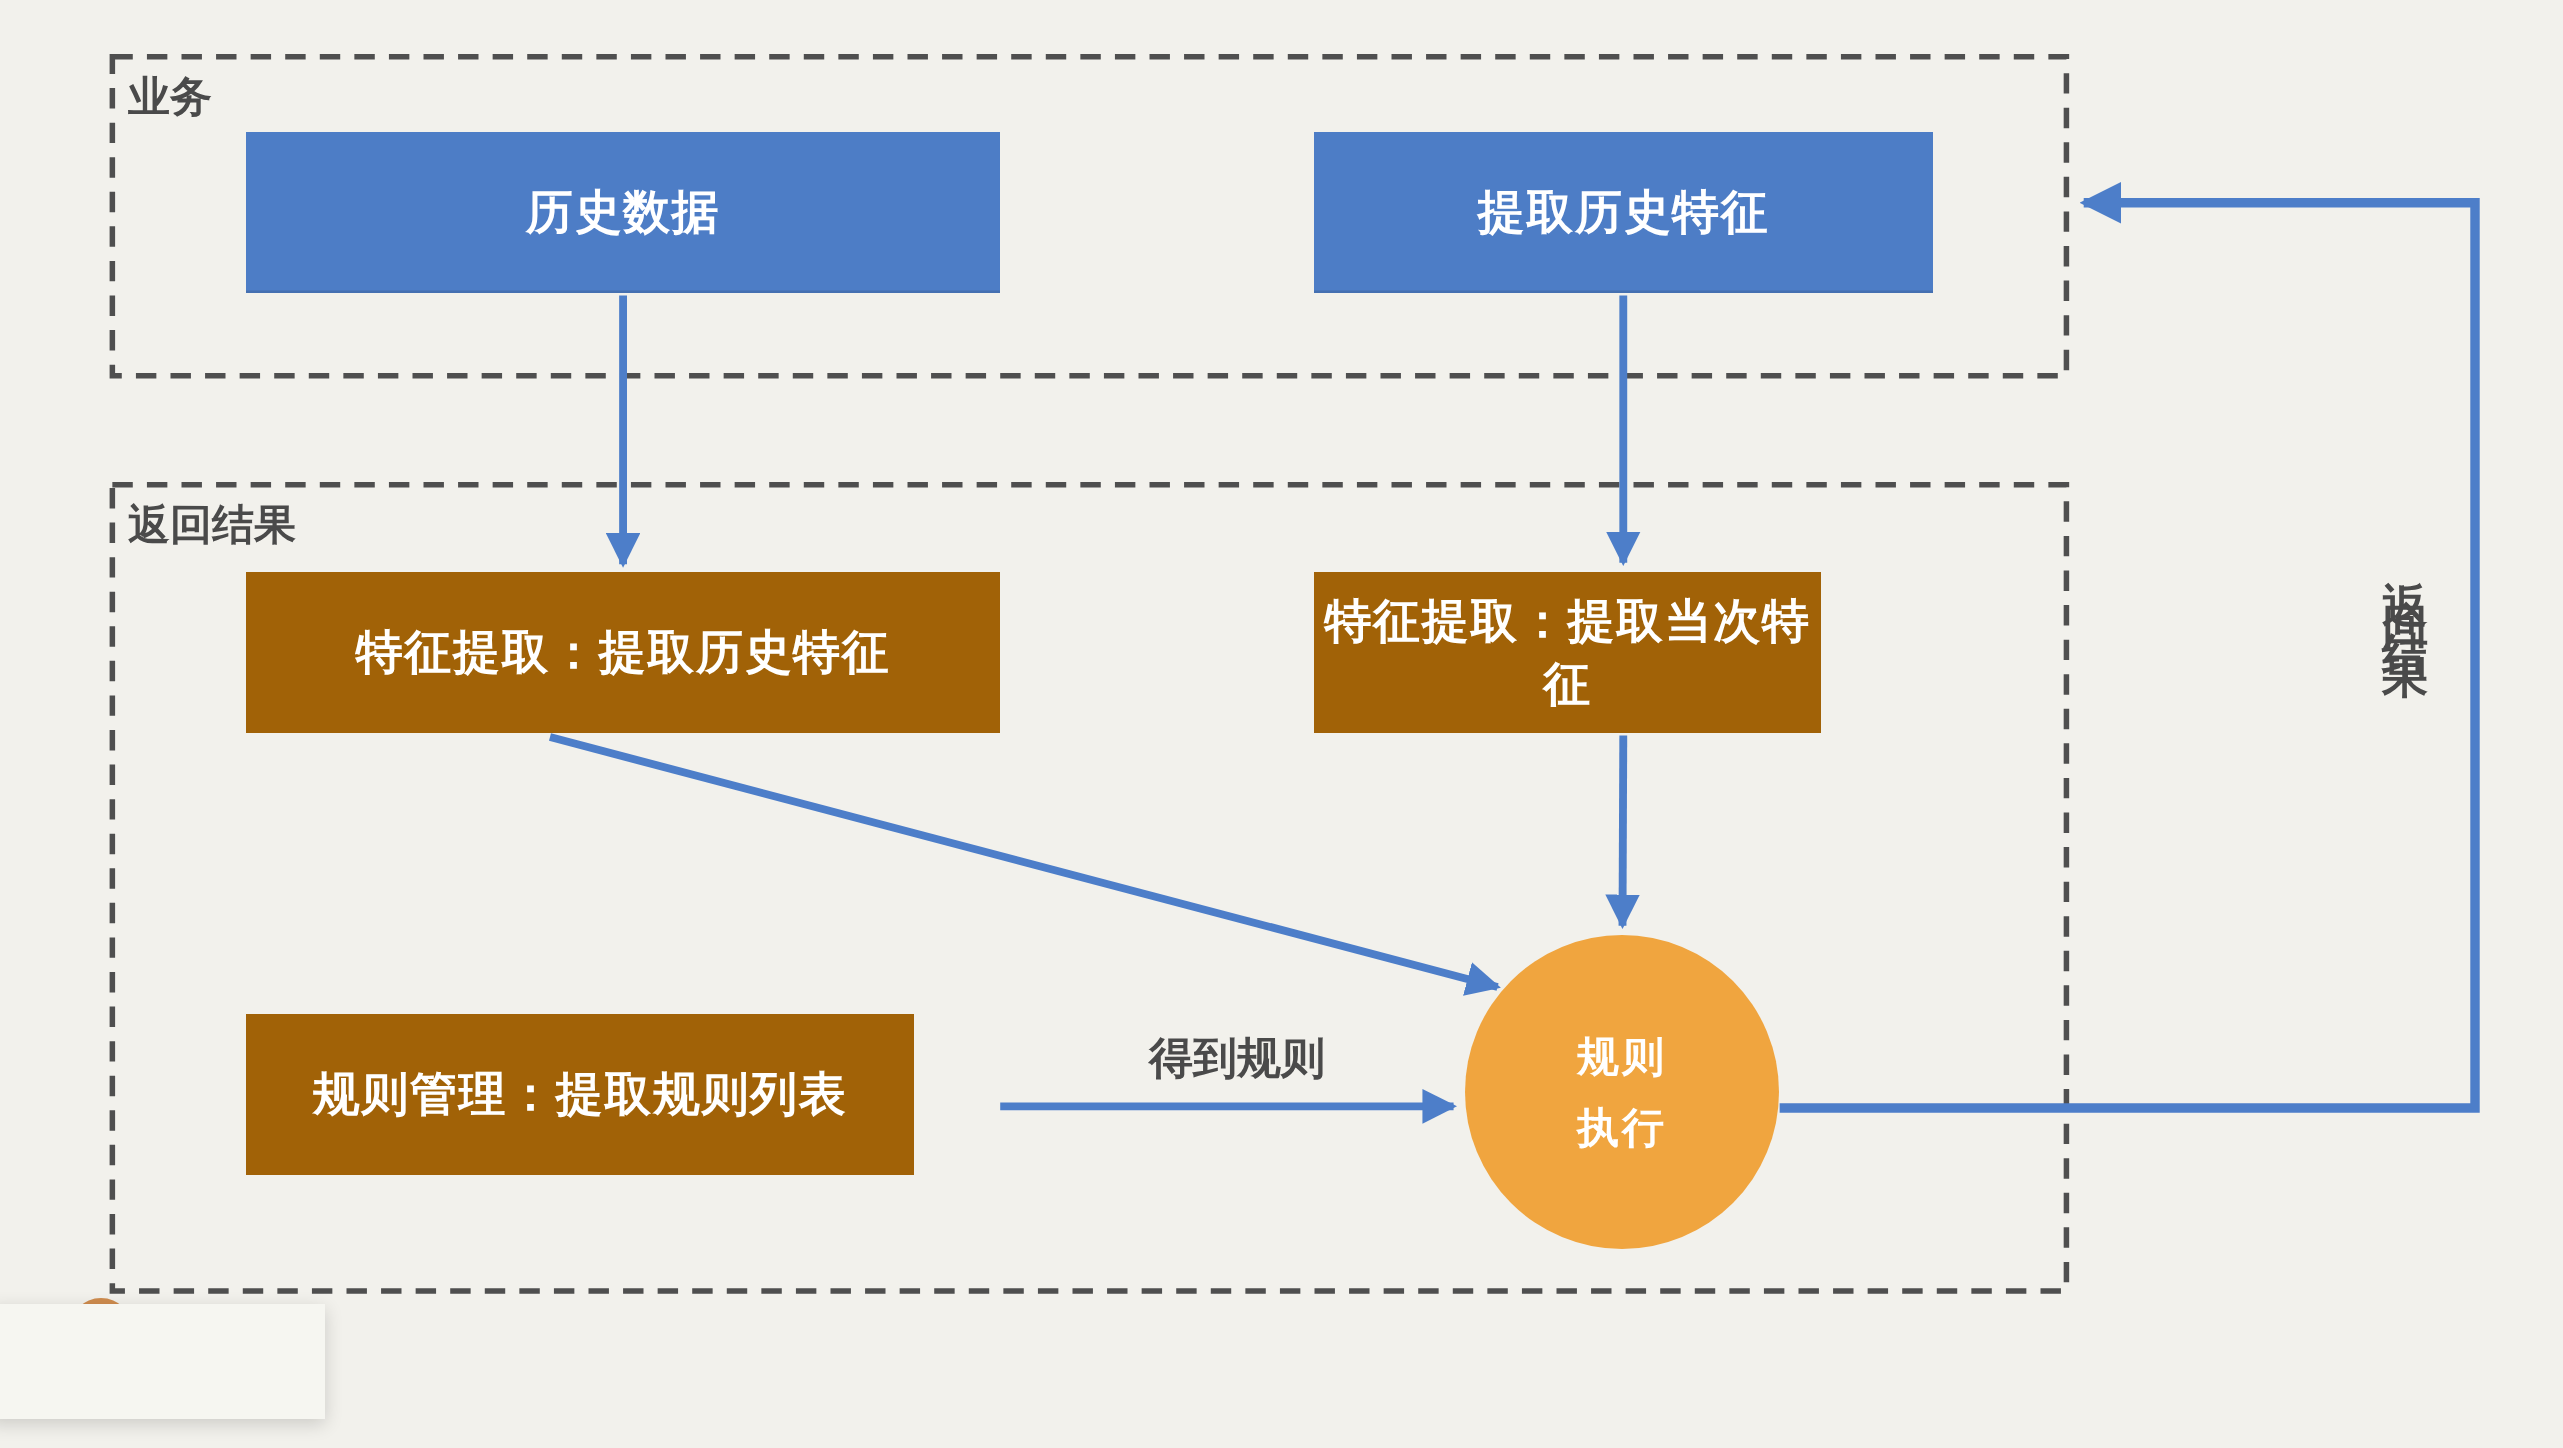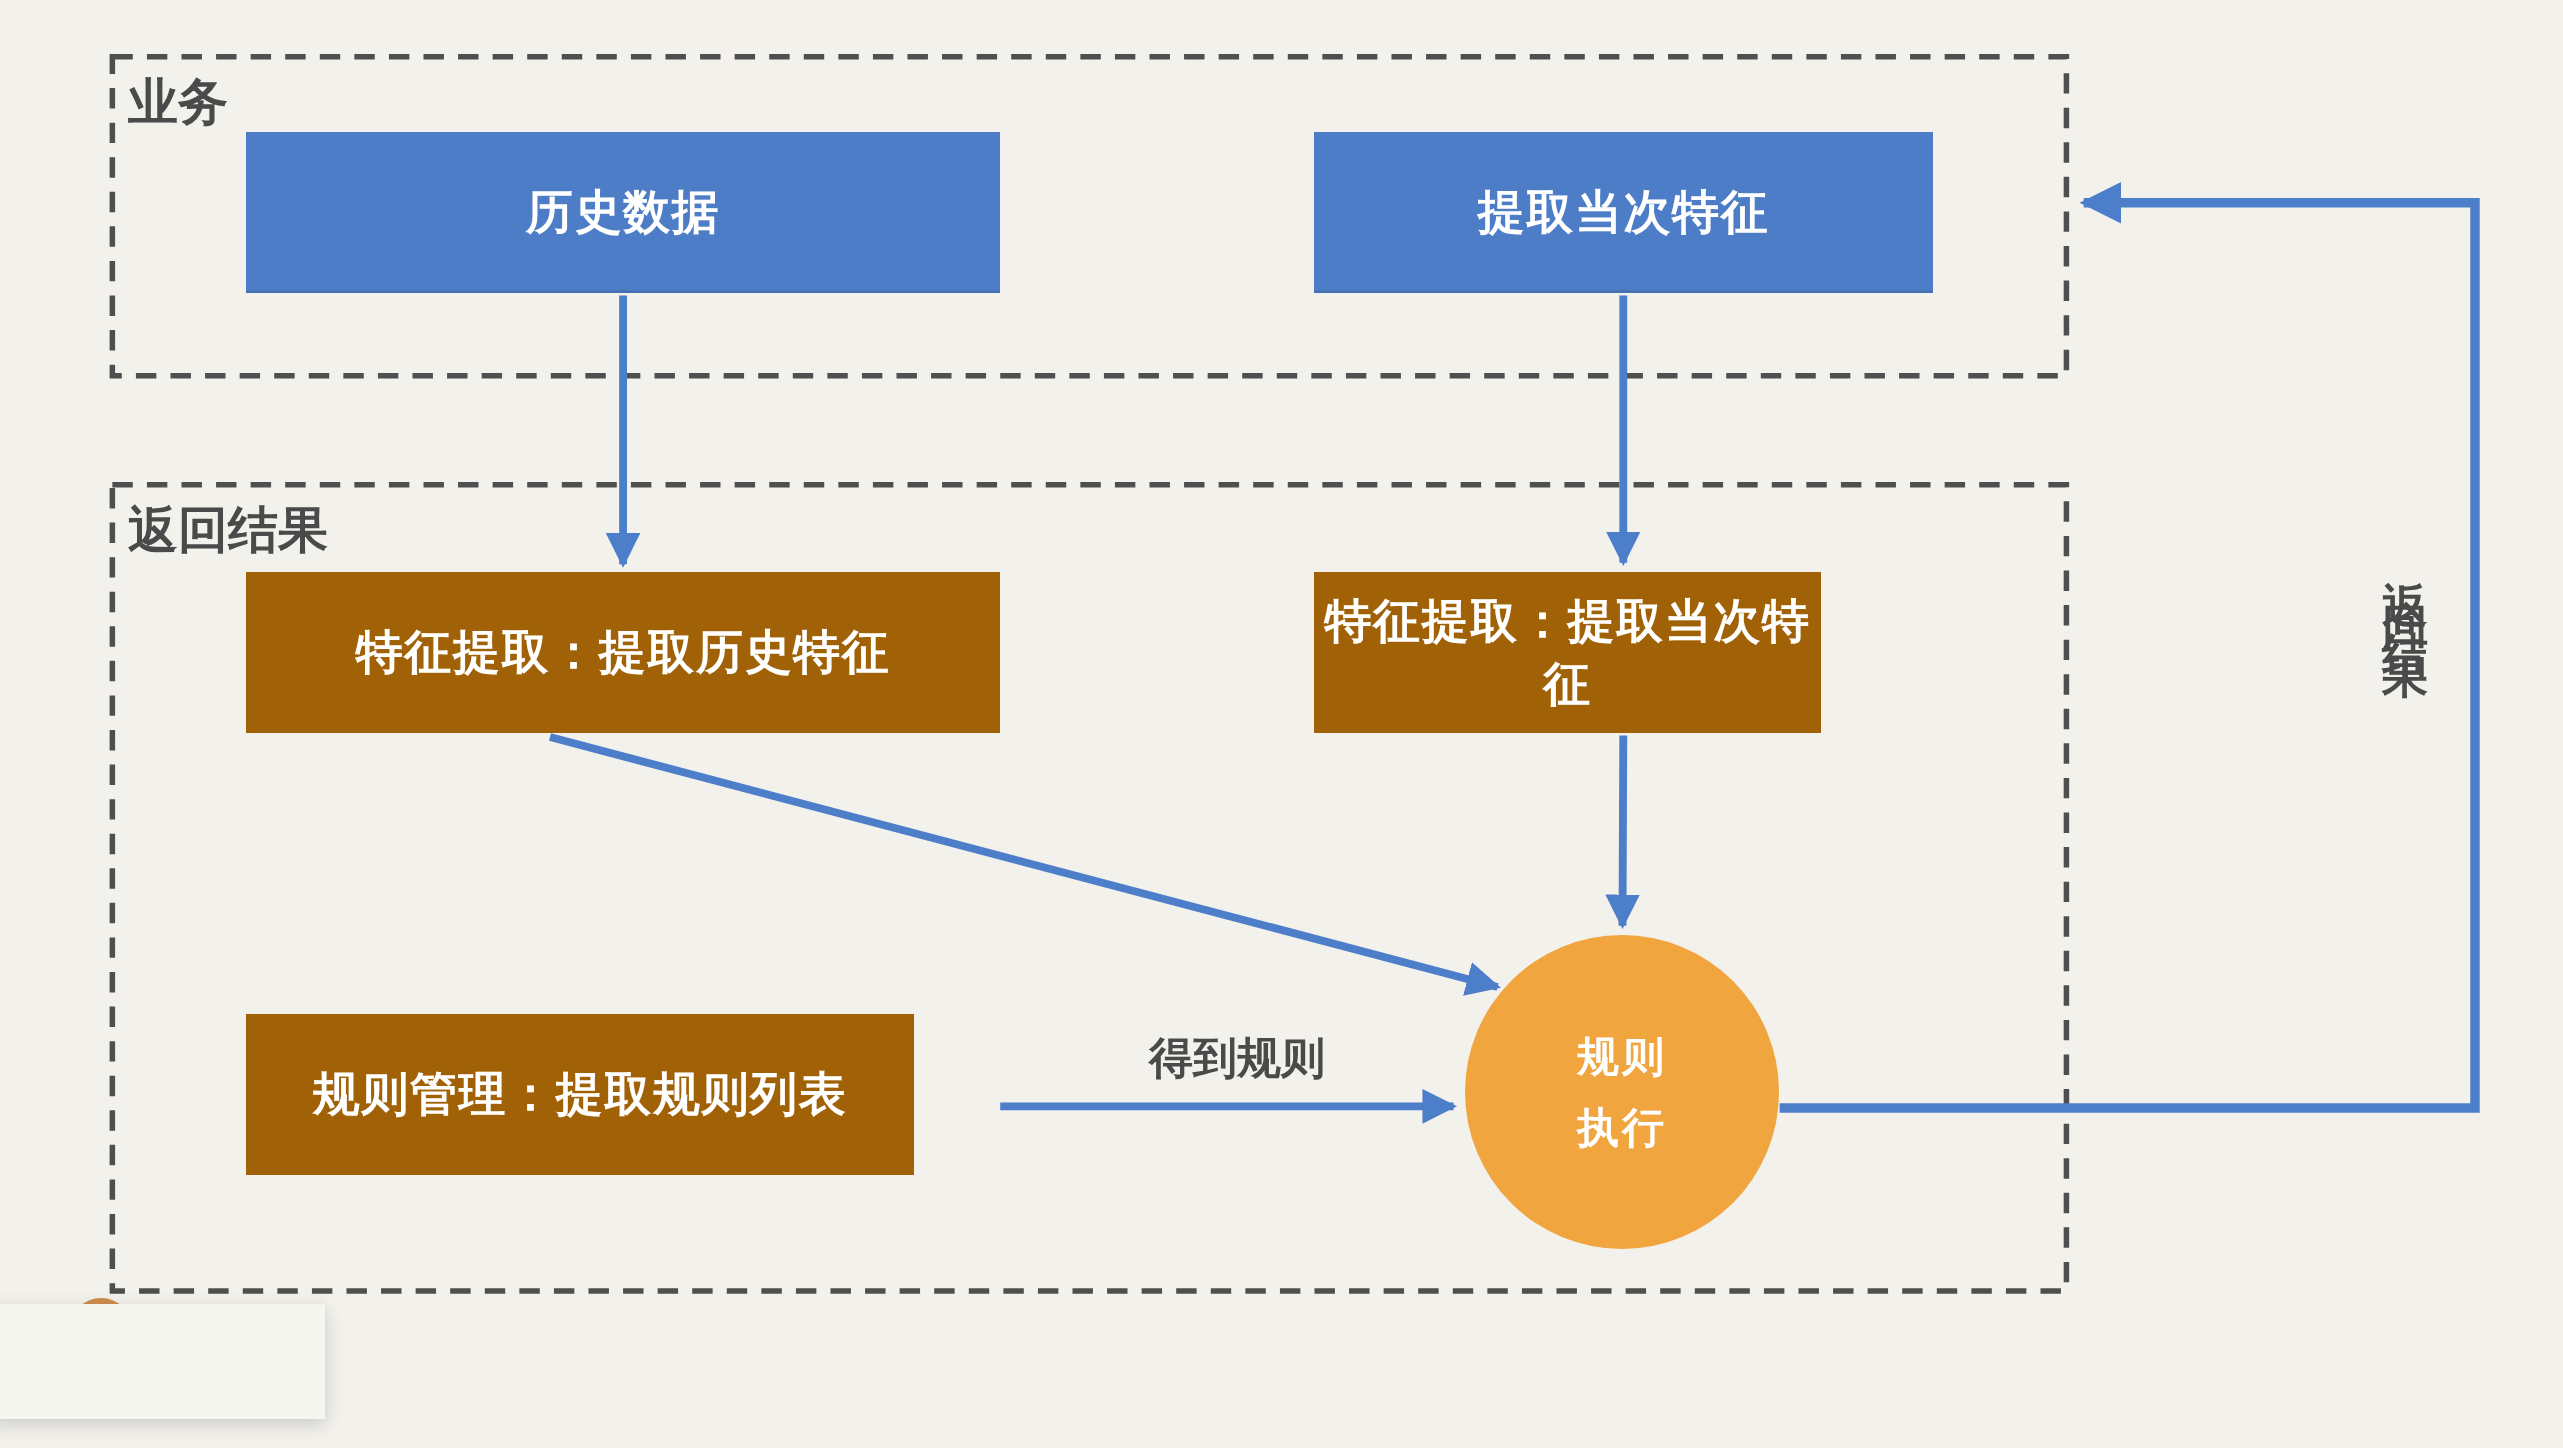--- a/index.html
+++ b/index.html
@@ -16,21 +16,21 @@
   }
   .node.blue{background:#4d7dc6;box-shadow:inset 0 -2.4px 0 rgba(0,0,0,.10);}
   .node.orange{background:#a16207;justify-content:center;}
   .circle-node{
     position:absolute;border-radius:50%;background:#f0a53f;
     display:flex;flex-direction:column;align-items:center;justify-content:center;
     color:#fff;font-weight:700;font-size:42px;line-height:71px;letter-spacing:3.1px;
   }
   
   .group-label{
-    position:absolute;color:#4a4a4a;font-size:50px;font-weight:600;z-index:6;
+    position:absolute;color:#4a4a4a;font-size:42px;font-weight:600;z-index:6;
   }
   .edge-label{
     position:absolute;color:#4a4a4a;font-size:44px;font-weight:600;z-index:6;text-align:right;
   }
   .vertical-label{
     position:absolute;color:#4a4a4a;font-size:46px;font-weight:600;z-index:6;
     writing-mode:vertical-rl;text-orientation:upright;letter-spacing:25px;
   }
   
   #connector-layer{position:absolute;left:0;top:0;z-index:5;pointer-events:none;}
@@ -67,21 +67,21 @@
   </g>
 </svg>
 
 <div class="group-label" style="left:128px;top:69px;">业务</div>
 <div class="group-label" style="left:128px;top:497px;">返回结果</div>
 
 <div class="node blue" style="left:246px;top:132px;width:754px;height:161px;">
   <span>历史数据</span>
 </div>
 <div class="node blue" style="left:1314px;top:132px;width:619px;height:161px;">
-  <span>提取当次特征</span>
+  <span>提取历史特征</span>
 </div>
 
 <div class="node orange" style="left:246px;top:572px;width:754px;height:161px;">
   <span>特征提取：提取历史特征</span>
 </div>
 <div class="node orange" style="left:1314px;top:572px;width:507px;height:161px;">
   <span>特征提取：提取当次特征</span>
 </div>
 <div class="node orange" style="left:246px;top:1014px;width:668px;height:161px;">
   <span>规则管理：提取规则列表</span>

